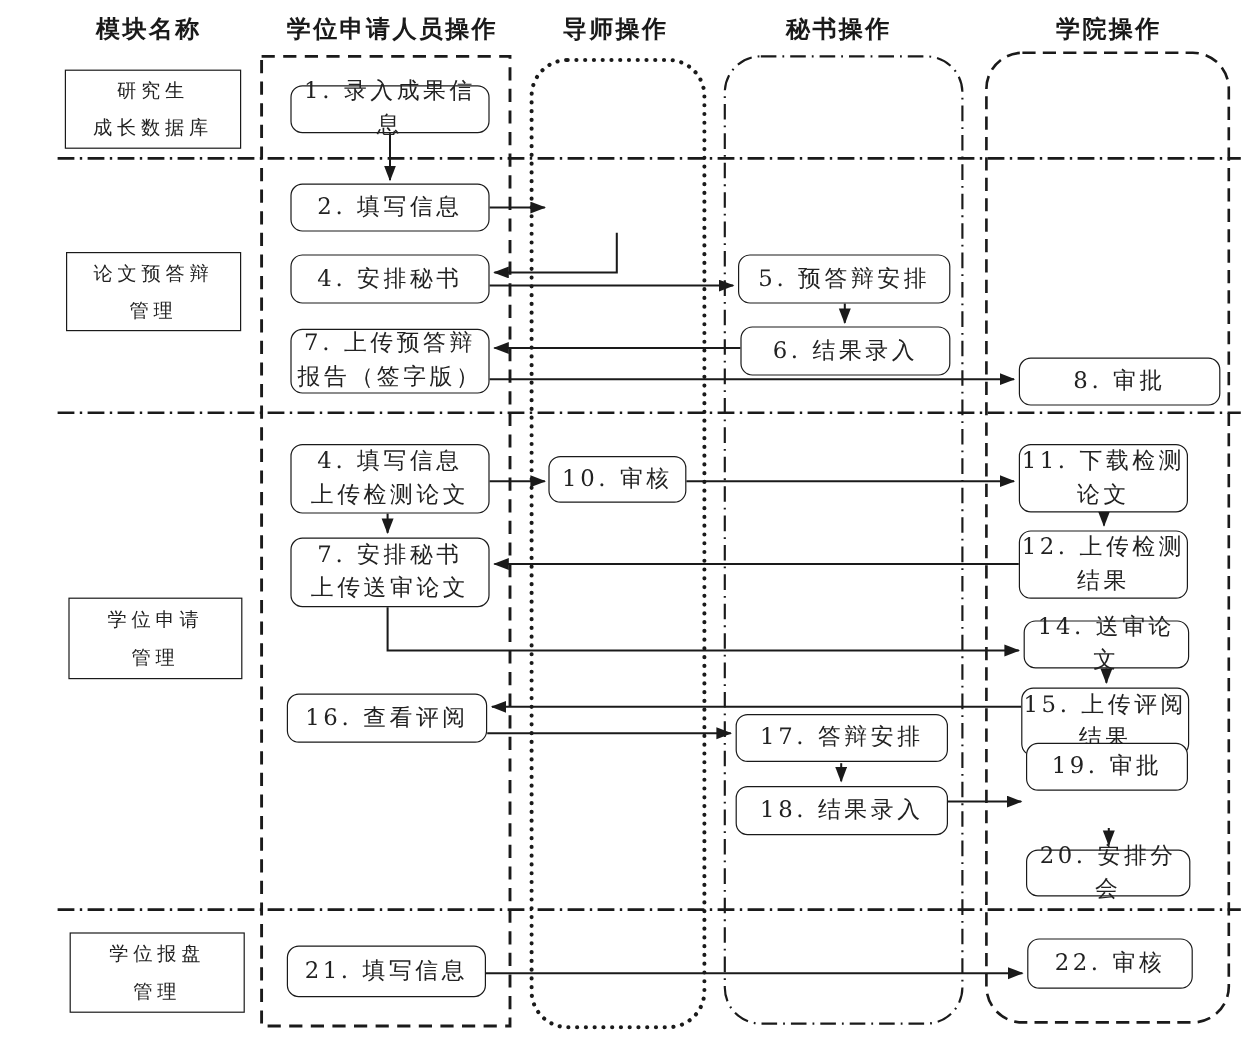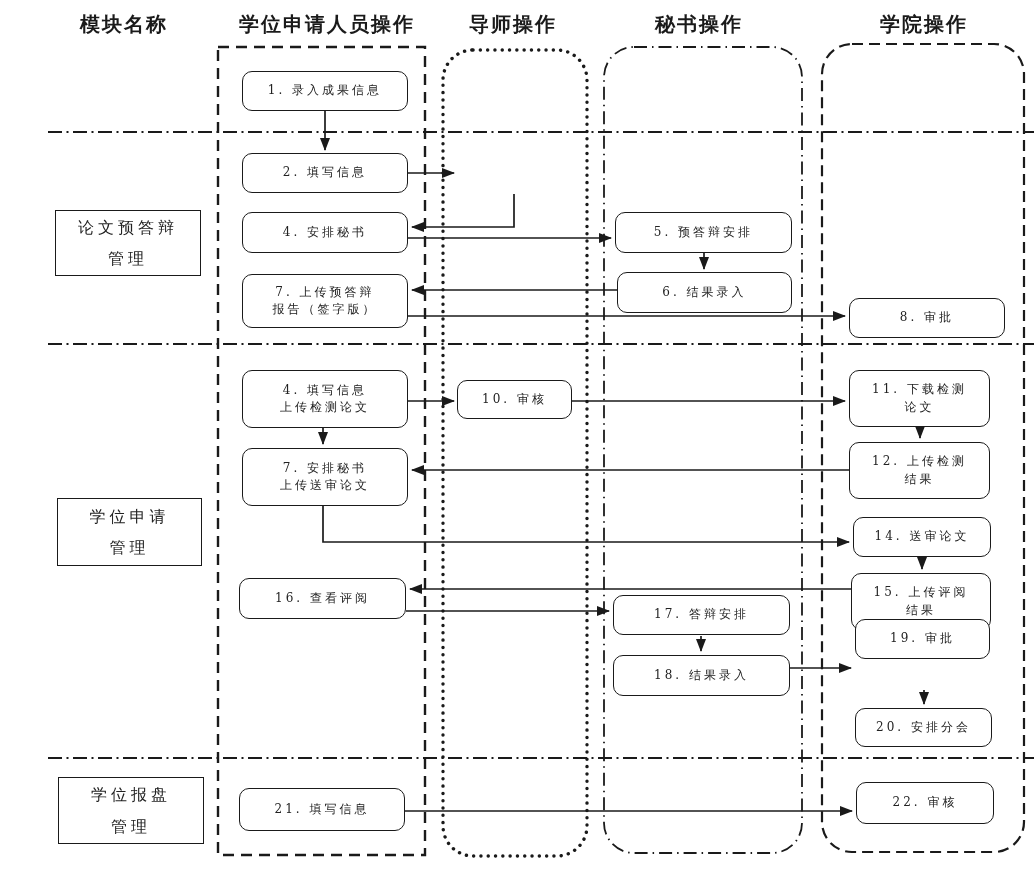--- a/index.html
+++ b/index.html
@@ -23,21 +23,21 @@
     position:absolute;box-sizing:border-box;
     border:1.6px solid #1a1a1a;background:#fff;
     display:flex;align-items:center;justify-content:center;
     text-align:center;font-size:16px;letter-spacing:4px;
     line-height:1.95;white-space:pre-line;
   }
   .step-box{
     position:absolute;box-sizing:border-box;
     border:1.8px solid #1a1a1a;border-radius:10px;background:#fff;
     display:flex;align-items:center;justify-content:center;
-    text-align:center;font-size:12px;letter-spacing:3px;
+    text-align:center;font-size:19px;letter-spacing:3px;
     line-height:1.45;white-space:pre-line;
   }
 </style>
 </head>
 <body>
 
 <div id="stage">
 
   <svg id="wires" width="1034" height="882" viewBox="0 0 1034 882" xmlns="http://www.w3.org/2000/svg">
     <defs>
@@ -82,35 +82,37 @@
       <path d="M369 811 H816"></path>
     </g>
   </svg>
 
   <div class="col-header" style="left:88px;top:11px">模块名称</div>
   <div class="col-header" style="left:291px;top:11px">学位申请人员操作</div>
   <div class="col-header" style="left:477px;top:11px">导师操作</div>
   <div class="col-header" style="left:663px;top:11px">秘书操作</div>
   <div class="col-header" style="left:888px;top:11px">学院操作</div>
 
+  <div class="module-box" style="left:18px;top:58px;width:147px;height:66px">研究生
+成长数据库</div>
   <div class="module-box" style="left:19px;top:210px;width:146px;height:66px">论文预答辩
 管理</div>
   <div class="module-box" style="left:21px;top:498px;width:145px;height:68px">学位申请
 管理</div>
   <div class="module-box" style="left:22px;top:777px;width:146px;height:67px">学位报盘
 管理</div>
 
   <div class="step-box" style="left:206px;top:71px;width:166px;height:40px">1. 录入成果信息</div>
   <div class="step-box" style="left:206px;top:153px;width:166px;height:40px">2. 填写信息</div>
   <div class="step-box" style="left:206px;top:212px;width:166px;height:41px">4. 安排秘书</div>
   <div class="step-box" style="left:579px;top:212px;width:177px;height:41px">5. 预答辩安排</div>
   <div class="step-box" style="left:581px;top:272px;width:175px;height:41px">6. 结果录入</div>
   <div class="step-box" style="left:206px;top:274px;width:166px;height:54px">7. 上传预答辩
 报告（签字版）</div>
-  <div class="step-box" style="left:813px;top:298px;width:156px;height:40px">8. 审批</div>
+  <div class="step-box" style="left:813px;top:298px;width:168px;height:40px">8. 审批</div>
   <div class="step-box" style="left:206px;top:370px;width:166px;height:58px">4. 填写信息
 上传检测论文</div>
   <div class="step-box" style="left:421px;top:380px;width:115px;height:39px">10. 审核</div>
   <div class="step-box" style="left:813px;top:370px;width:141px;height:57px">11. 下载检测
 论文</div>
   <div class="step-box" style="left:813px;top:442px;width:141px;height:57px">12. 上传检测
 结果</div>
   <div class="step-box" style="left:206px;top:448px;width:166px;height:58px">7. 安排秘书
 上传送审论文</div>
   <div class="step-box" style="left:817px;top:517px;width:138px;height:40px">14. 送审论文</div>

